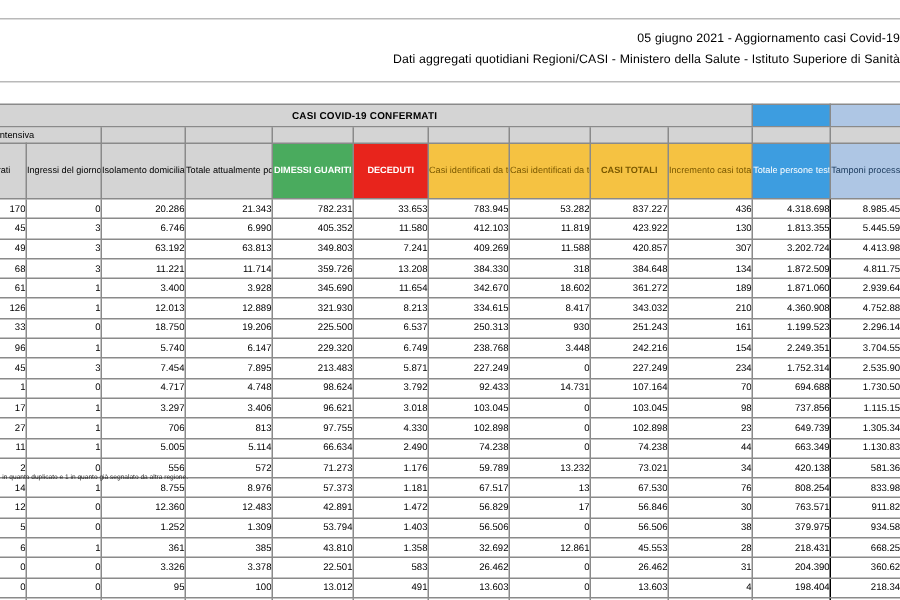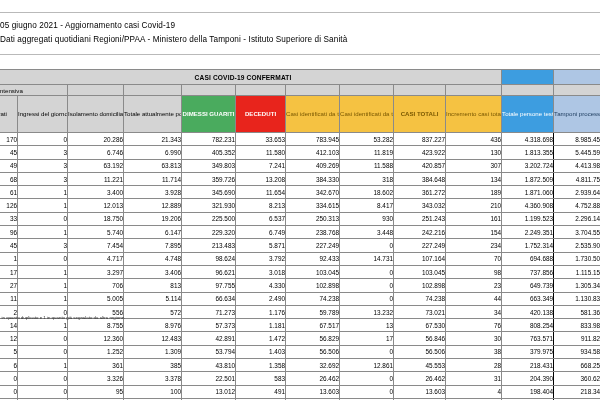--- a/index.html
+++ b/index.html
@@ -14,21 +14,21 @@
     font-family: "Liberation Sans", sans-serif;
     color: #000000;
   }
 
   
   .title-block {
     border-top: 1px solid #b9b9b9;
     border-bottom: 1px solid #b9b9b9;
     margin-top: 12px;
     padding: 6px 0 7px 0;
-    text-align: left;
+    text-align: right;
   }
   .title-line1 {
     font-size: 8.2px;
     line-height: 14px;
     letter-spacing: .1px;
   }
   .title-line2 {
     font-size: 8.2px;
     line-height: 14px;
     letter-spacing: .1px;
@@ -119,21 +119,21 @@
     font-size: 4.4px;
     color: #222;
     white-space: nowrap;
   }
 </style>
 </head>
 <body>
 
 <div class="title-block">
   <div class="title-line1">05 giugno 2021 - Aggiornamento casi Covid-19</div>
-  <div class="title-line2">Dati aggregati quotidiani Regioni/PPAA - Ministero della Tamponi - Istituto Superiore di Sanità</div>
+  <div class="title-line2">Dati aggregati quotidiani Regioni/CASI - Ministero della Salute - Istituto Superiore di Sanità</div>
 </div>
 
 <div class="table-wrap">
   <table class="grid">
     <colgroup>
       <col style="width:33px">
         <col style="width:50px">
         <col style="width:56px">
         <col style="width:58px">
       <col style="width:54px">

